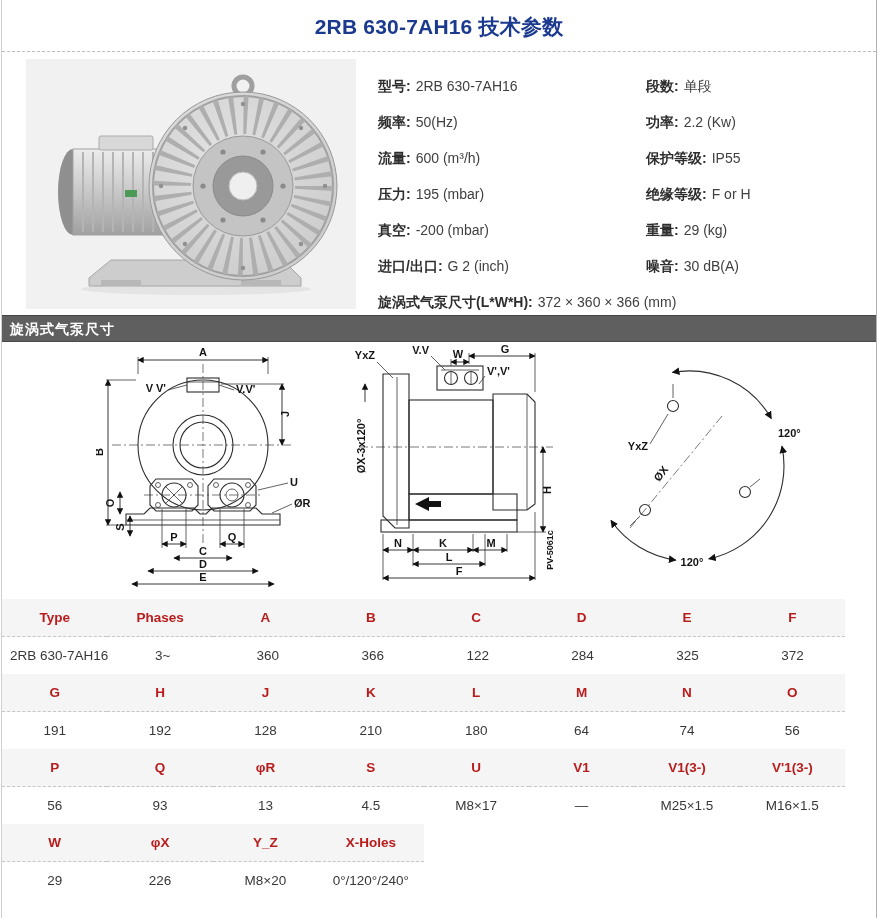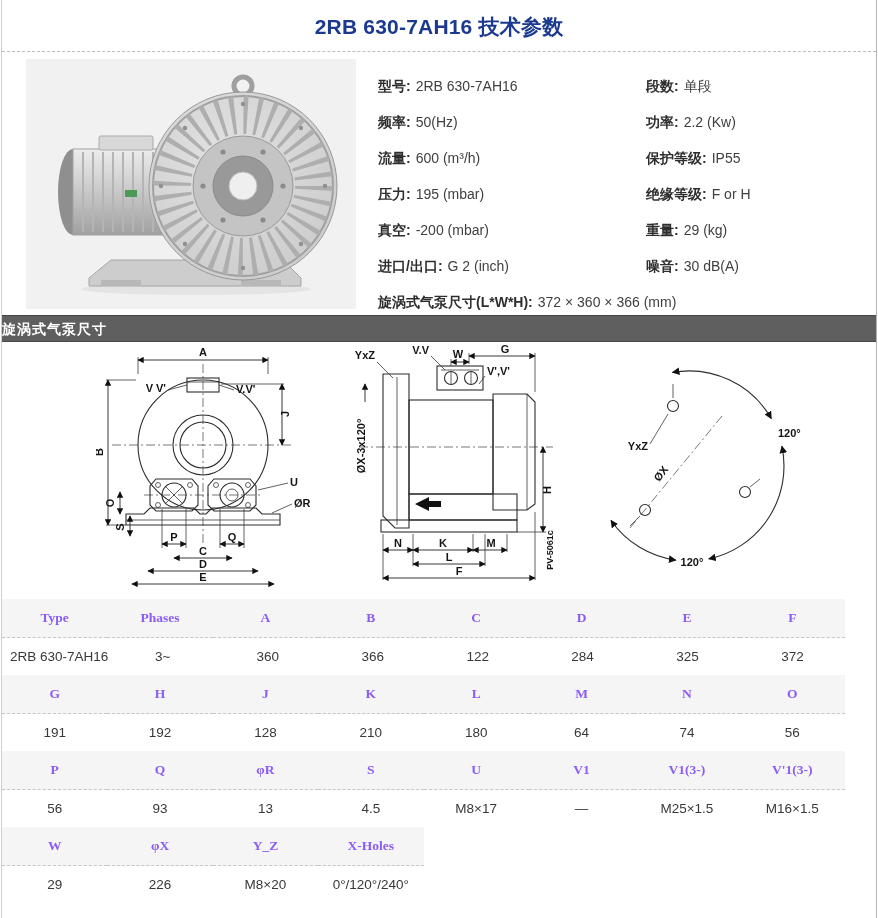--- a/index.html
+++ b/index.html
@@ -10,34 +10,34 @@
   .title { font-size:21px; font-weight:bold; color:#1b3a8f; padding:13px 14px 10px 14px; letter-spacing:.2px;text-align:center; }
 
   .info { border-top:1px dashed #bdbdbd; display:flex; padding:7px 0 14px 24px; height:264px; }
   .photo { width:330px; height:250px; background:#f1f1f1; flex:0 0 auto; display:flex; align-items:center; justify-content:center; }
   .specs { flex:1; padding:9px 0 0 22px; font-size:14px; color:#404040; }
   .spec-grid { display:grid; grid-template-columns:268px 1fr; }
   .spec-cell { height:36px; line-height:36px; white-space:nowrap; }
   .sl { font-weight:bold; color:#2e2e2e; margin-right:5px; }
   .spec-full { height:36px; line-height:36px; white-space:nowrap; }
 
-  .section-bar { background:#5f5f5f; border-top:1px solid #454545; border-bottom:1px solid #4a4a4a; color:#fff; font-size:14px; font-weight:bold; height:27px; line-height:26px; padding-left:0; letter-spacing:1px; }
+  .section-bar { background:#5f5f5f; border-top:1px solid #454545; border-bottom:1px solid #4a4a4a; color:#fff; font-size:14px; font-weight:bold; height:27px; line-height:26px; padding-left:8px; letter-spacing:1px; }
 
   .drawings { height:254px; background:#fff; display:flex; justify-content:center; align-items:flex-start; gap:14px; padding:2px 4px 0 30px; }
   .drw text { font:bold 11px "Liberation Sans",sans-serif; fill:#141414; }
   .drw text.sm { font-size:9px; font-weight:bold; }
   .drw .ln { stroke:#2d2d2d; stroke-width:1.1; fill:none; }
   .drw .thin { stroke:#3a3a3a; stroke-width:.8; fill:none; }
   .drw .cl { stroke:#555; stroke-width:.8; fill:none; stroke-dasharray:9 3 2 3; }
   .drw .dim { stroke:#222; stroke-width:.9; fill:none; }
 
   .tbl { width:843px; margin-top:3px; font-size:13.5px; }
   .tr { display:grid; grid-template-columns:repeat(8,1fr); }
   .td { text-align:center; padding:11px 2px; color:#383838; background:#fff; }
-  .tr.head .td { background:#f5f5f5; font-weight:bold; color:#8b5cf6; border-bottom:1px dashed #c6c6c6;font-family:Liberation Serif, serif; }
+  .tr.head .td { background:#f5f5f5; font-weight:bold; color:#b91c1c; border-bottom:1px dashed #c6c6c6; }
   .tr.head .td.blank { background:#fff; border-bottom:none; }
   .td.l { text-align:left; padding-left:8px; white-space:nowrap; }
 </style>
 </head>
 <body>
 
 <div class="page">
 
   <div class="title">2RB 630-7AH16 技术参数</div>
 

